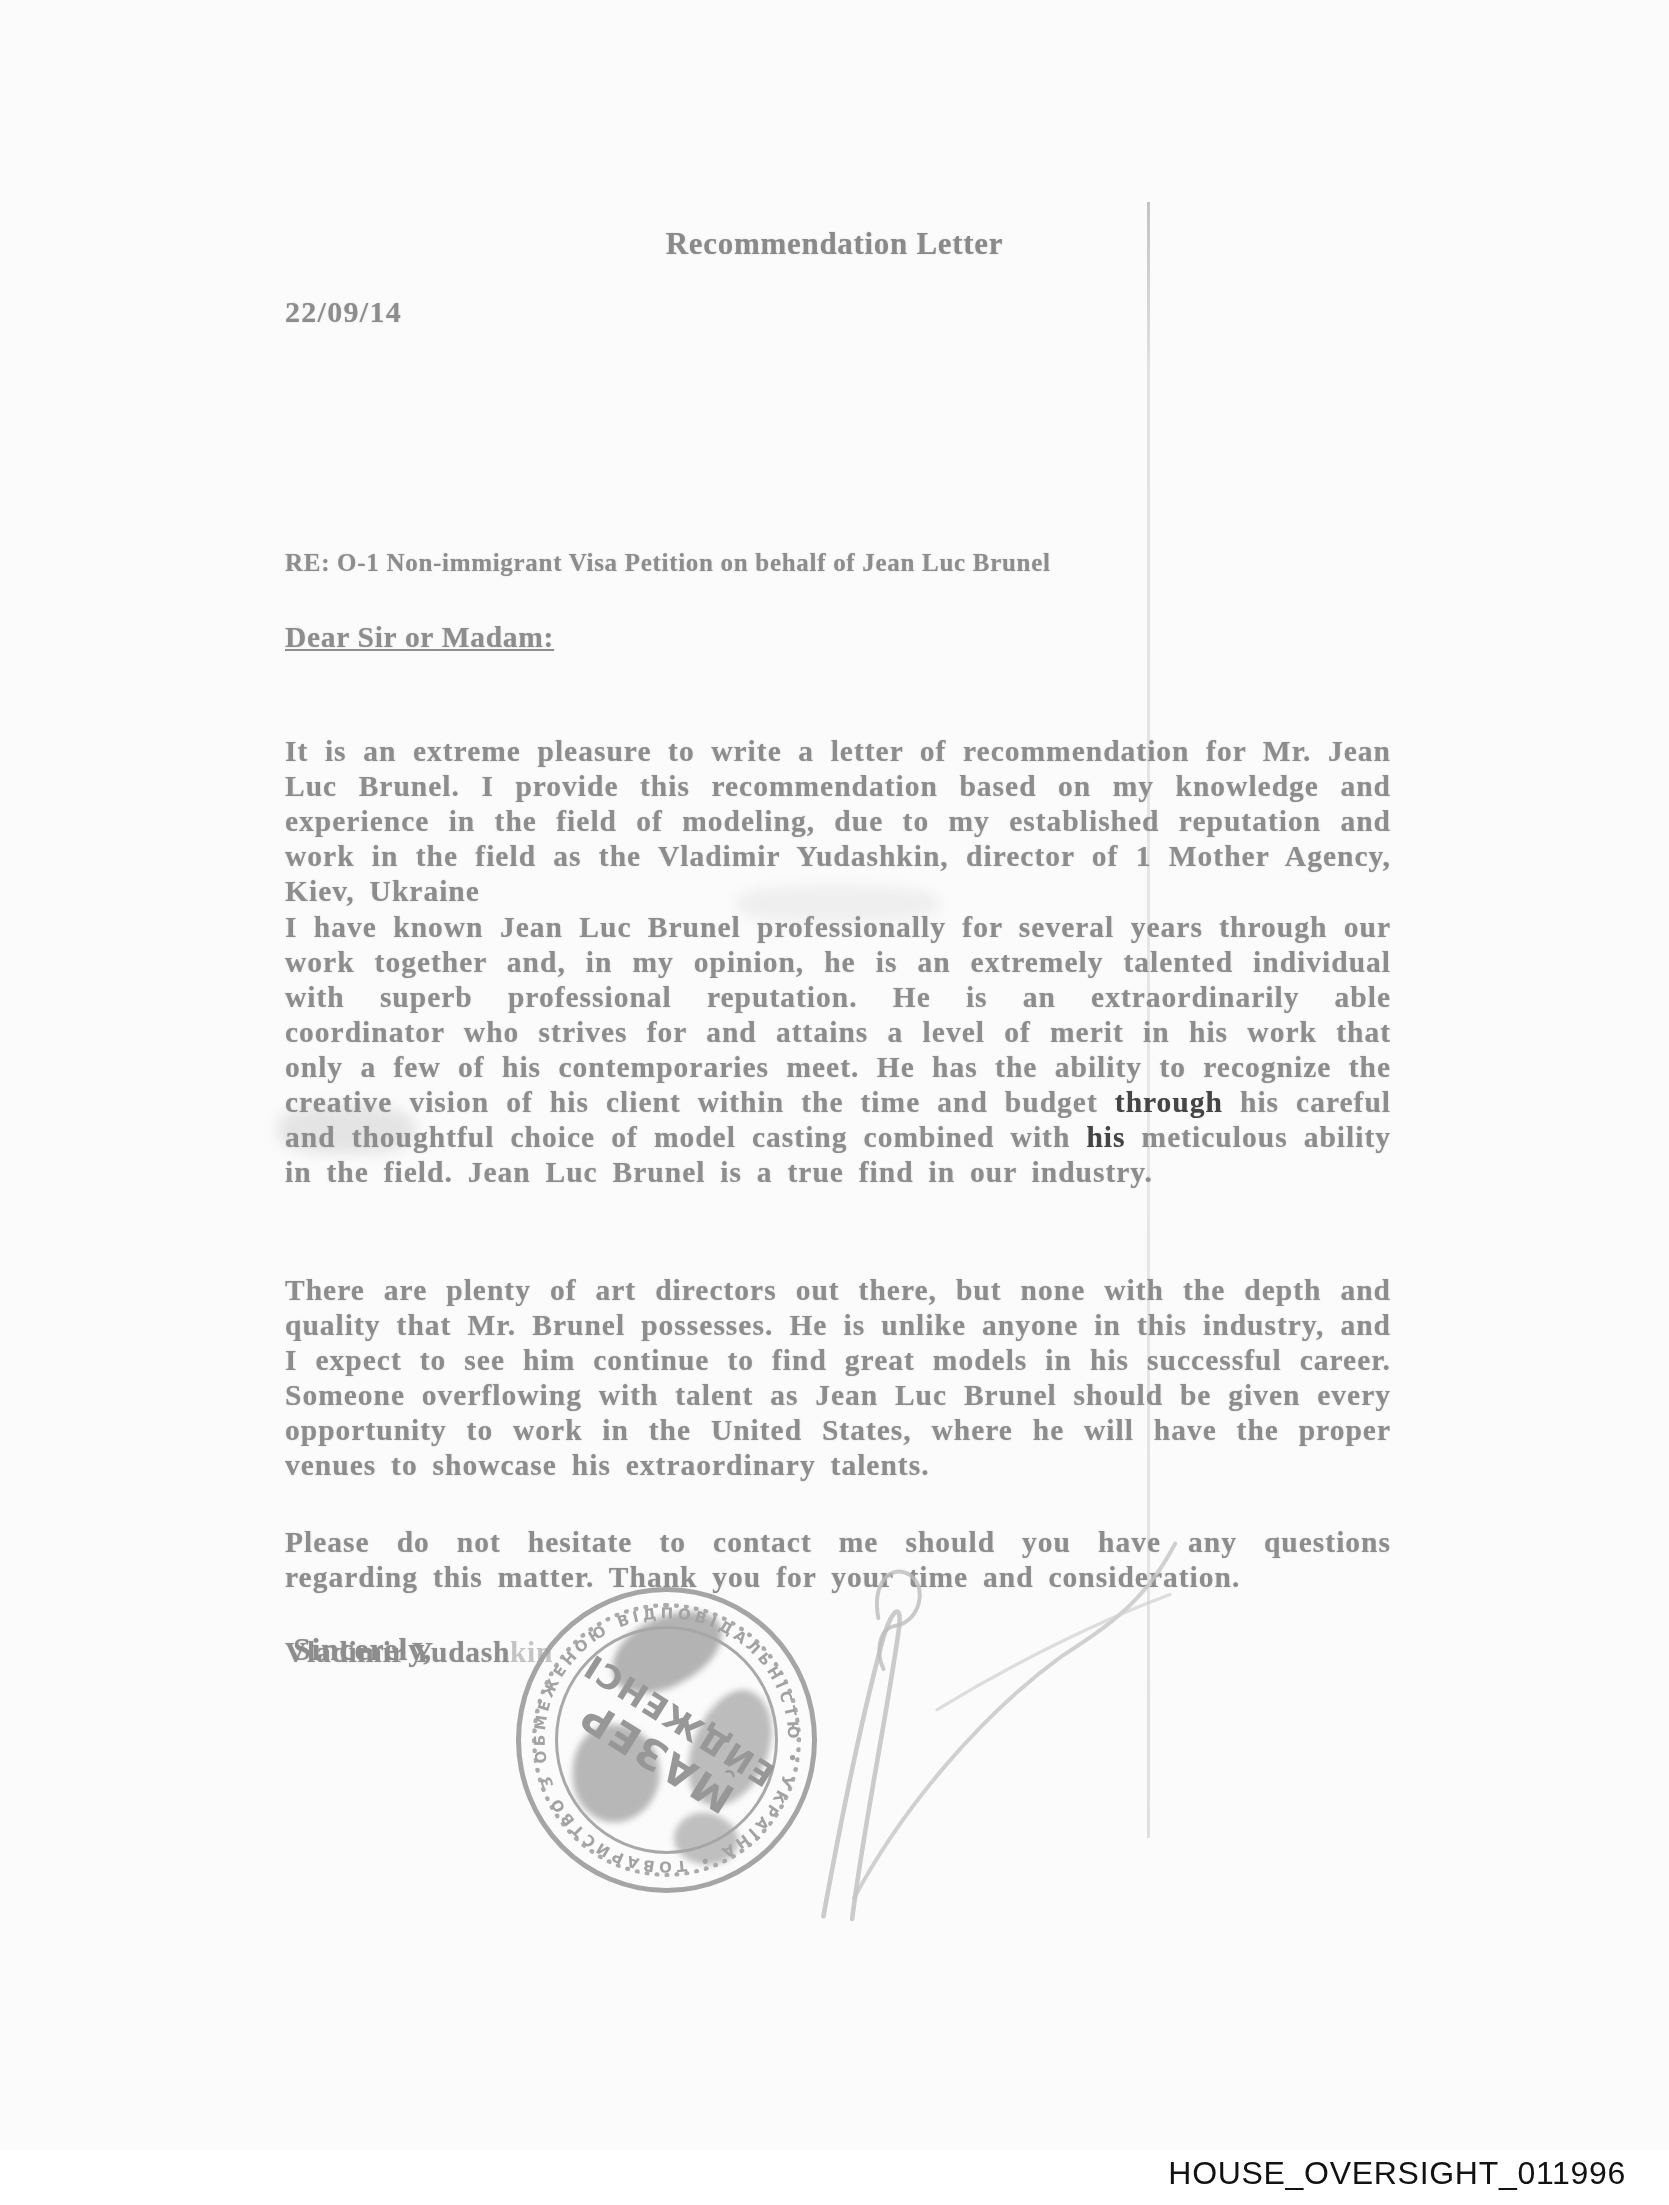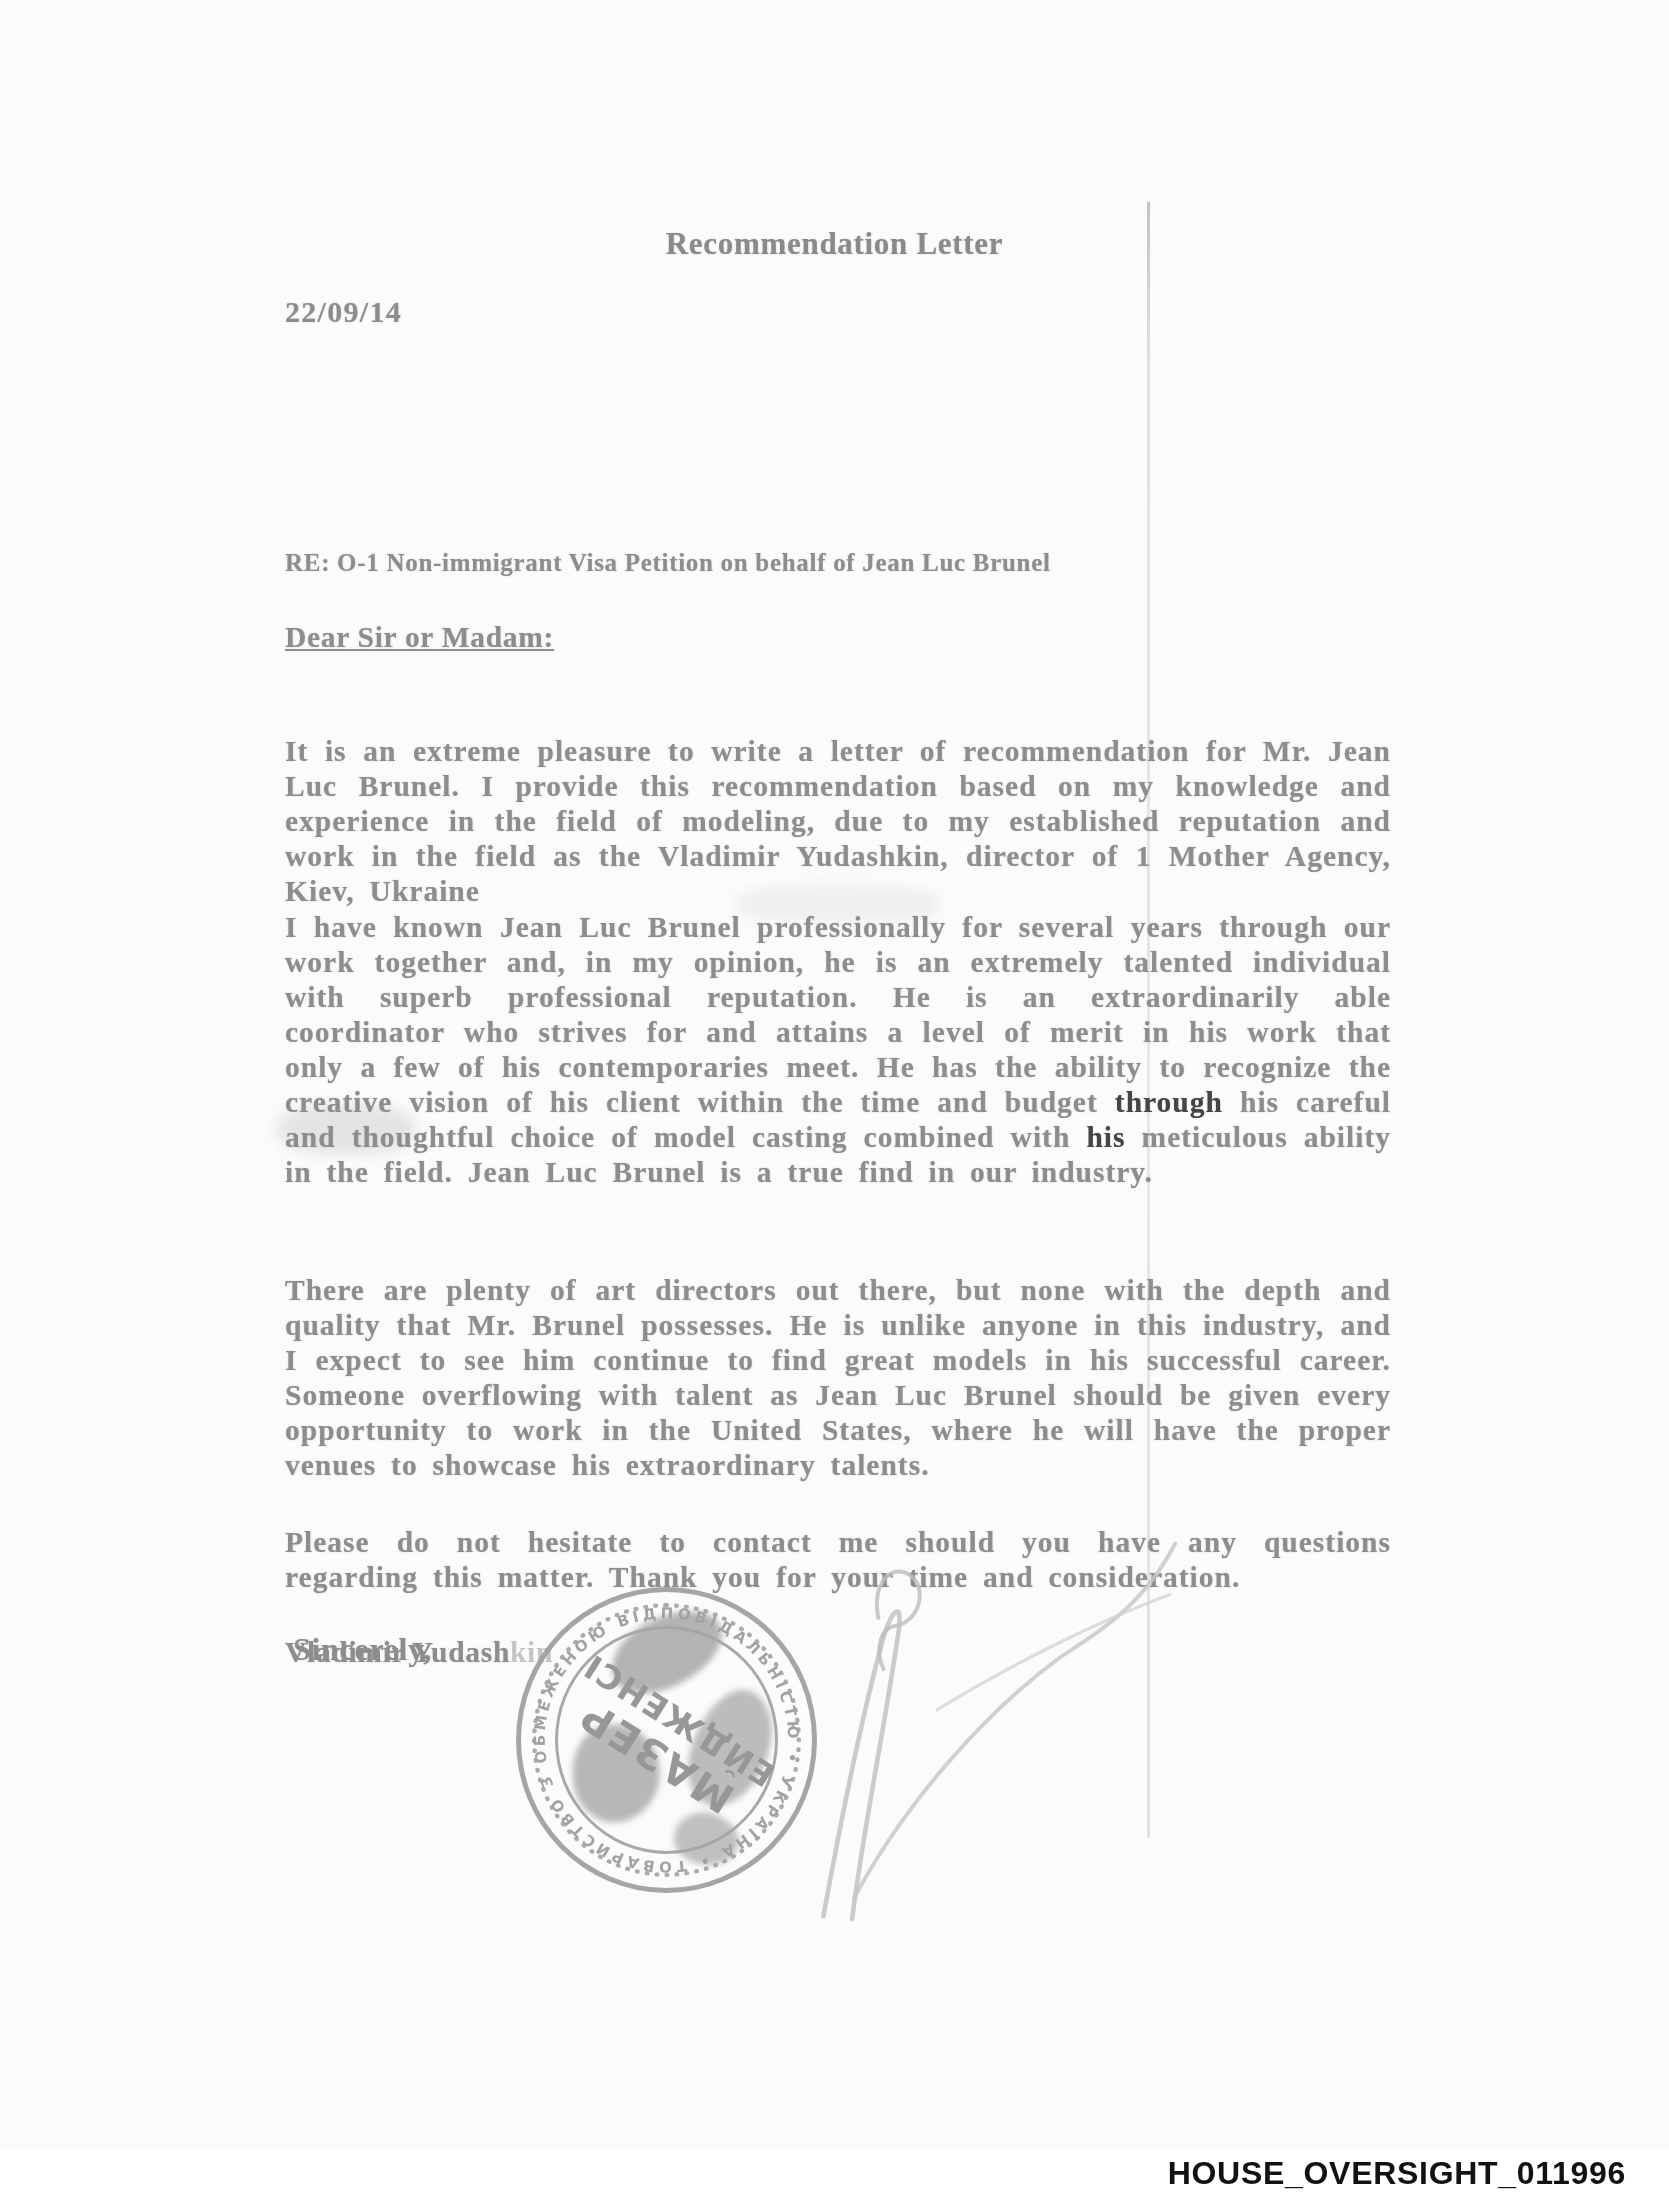--- a/index.html
+++ b/index.html
@@ -59,21 +59,21 @@
   .b3 { left:56px;  top:137px; width:88px; height:98px; transform:rotate(-10deg); opacity:.8; }
   .b4 { left:158px; top:226px; width:65px; height:52px;  transform:rotate(15deg);  opacity:.7; }
 
   .signature { position:absolute; left:707px; top:1466px; width:497px; height:465px; z-index:6; }
 
   
   .footer-strip { position:absolute; left:0; top:2150px; width:1669px; height:56px; background:#ffffff; }
   .docid {
     position:absolute; right:43px; top:2155px; z-index:7;
     font-family:"Liberation Sans", sans-serif; font-size:32px;
-    color:#121212; letter-spacing:0.7px; font-weight:bold;
+    color:#121212; letter-spacing:0.7px; font-weight:normal;
   }
 </style>
 </head>
 <body>
 
 <div class="page">
 
   <div class="fold"></div>
   <div class="smudge sm1"></div>
   <div class="smudge sm2"></div>

